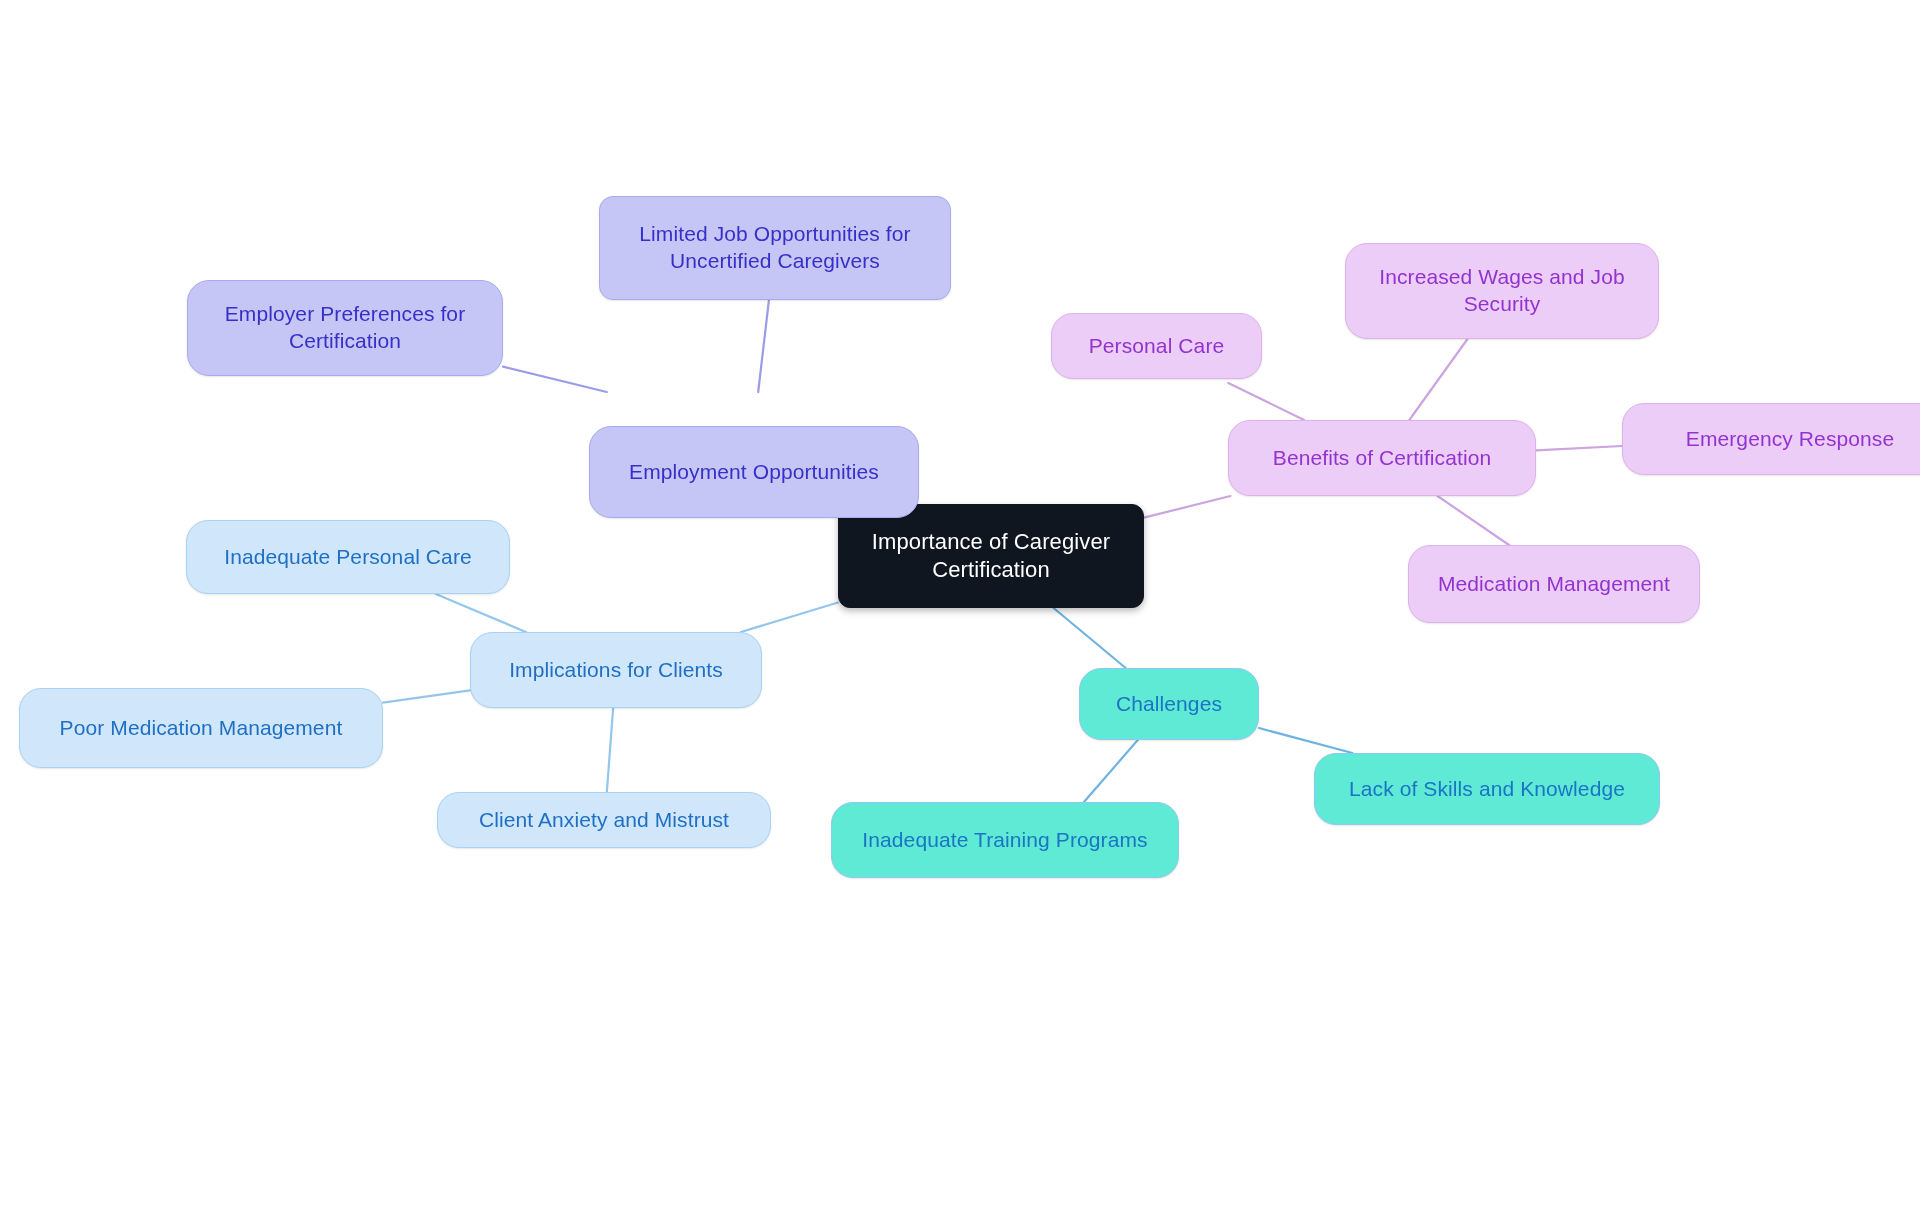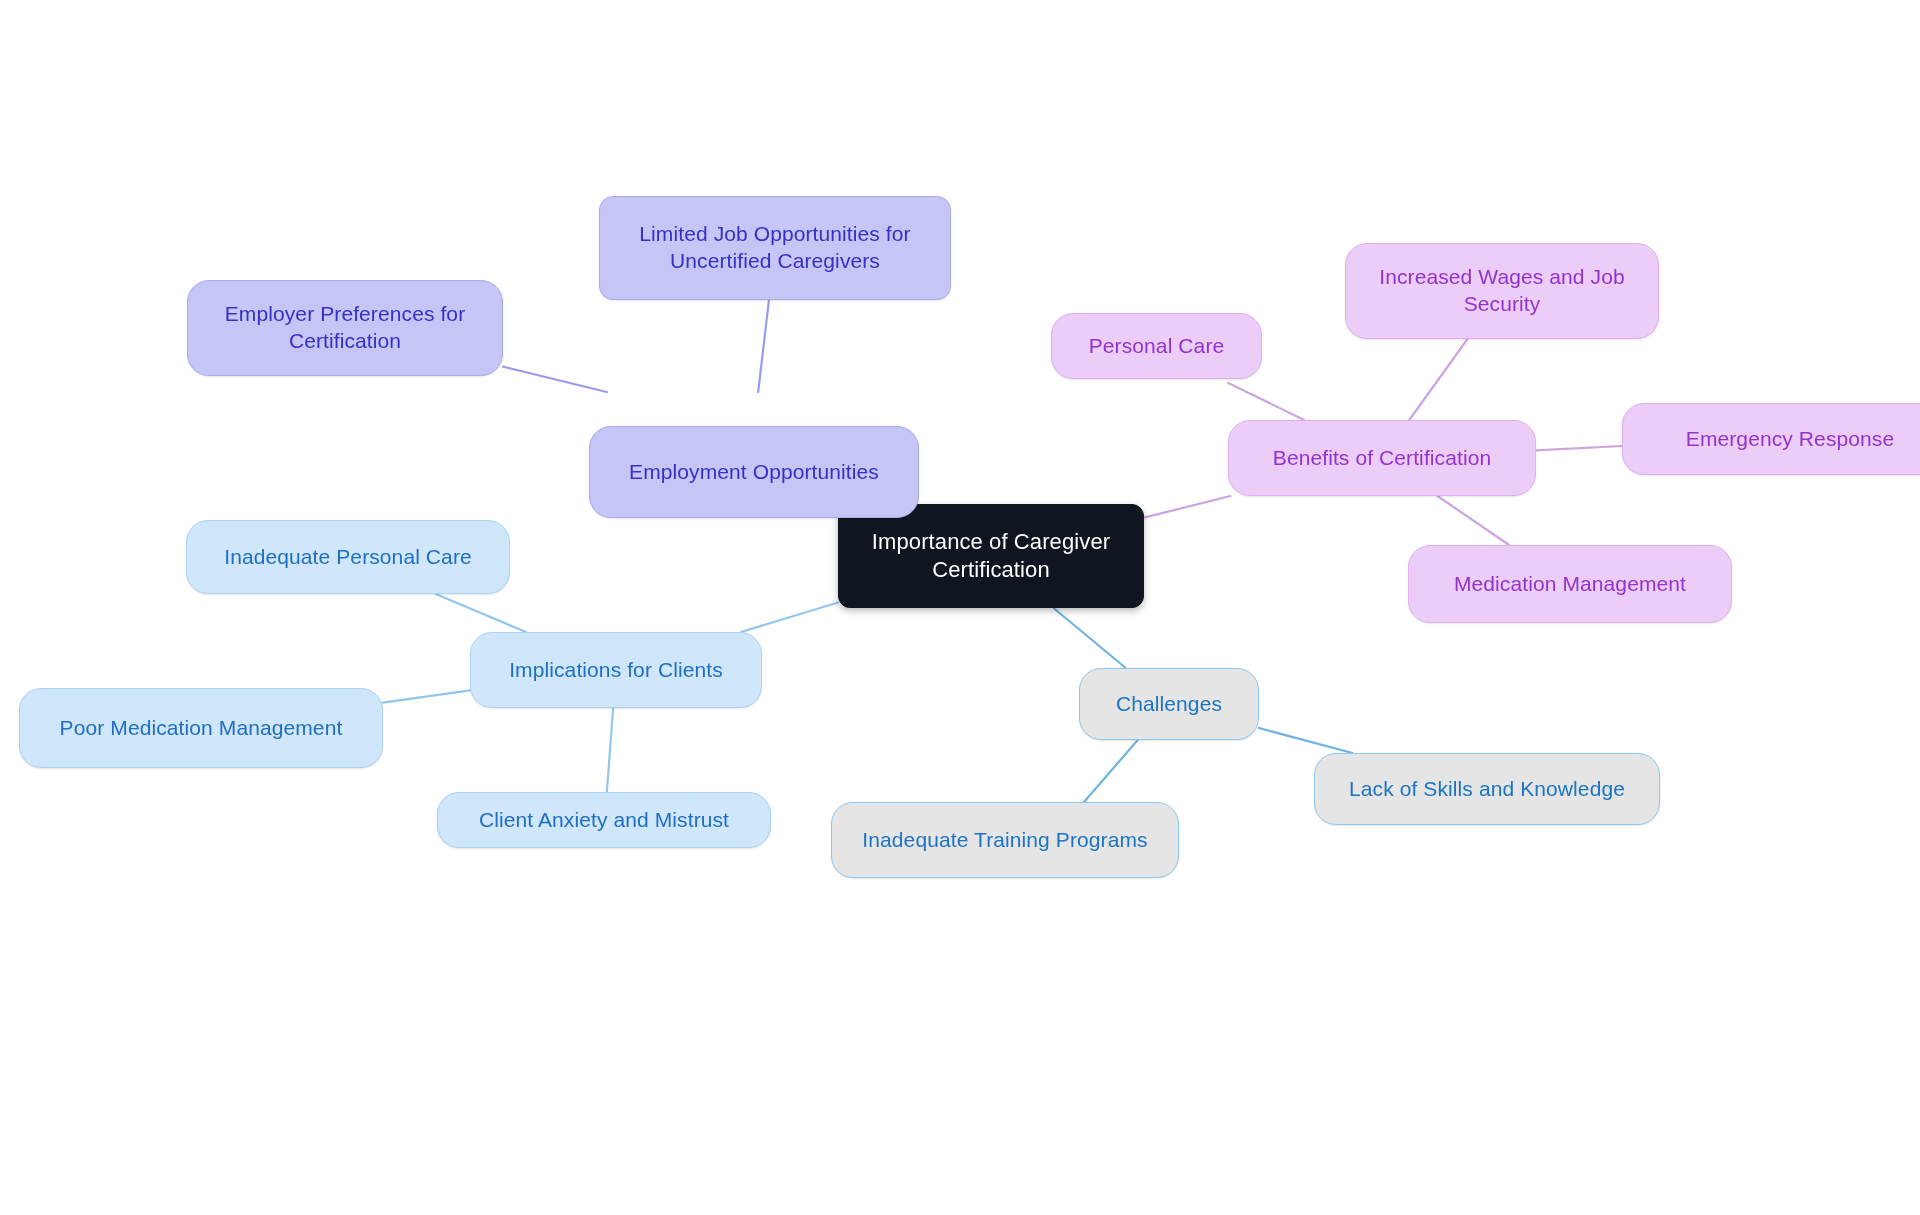--- a/index.html
+++ b/index.html
@@ -67,21 +67,21 @@
     color: #9333cf;
     font-size: 21px;
   }
   .node.skyblue {
     background: #cfe6fb;
     border-color: #a9d2f5;
     color: #1f6fc4;
     font-size: 21px;
   }
   .node.skyblue-deep {
-    background: #e5e5e5;
+    background: #5eead4;
     border-color: #8fc8f2;
     color: #1b74c4;
     font-size: 21px;
   }
 
   
   #logo {
     position: absolute;
     left: 1420px;
     top: 1095px;
@@ -159,21 +159,21 @@
       </div>
       <div class="node violet" style="left: 1051px; top: 313px; width: 211px; height: 66px;">
         <span>Personal Care</span>
       </div>
       <div class="node violet" style="left: 1345px; top: 243px; width: 314px; height: 96px;">
         <span>Increased Wages and Job Security</span>
       </div>
       <div class="node violet" style="left: 1622px; top: 403px; width: 336px; height: 72px;">
         <span>Emergency Response</span>
       </div>
-      <div class="node violet" style="left: 1408px; top: 545px; width: 324px; height: 78px;">
+      <div class="node violet" style="left: 1408px; top: 545px; width: 292px; height: 78px;">
         <span>Medication Management</span>
       </div>
       <div class="node skyblue" style="left: 470px; top: 632px; width: 292px; height: 76px;">
         <span>Implications for Clients</span>
       </div>
       <div class="node skyblue" style="left: 186px; top: 520px; width: 324px; height: 74px;">
         <span>Inadequate Personal Care</span>
       </div>
       <div class="node skyblue" style="left: 19px; top: 688px; width: 364px; height: 80px;">
         <span>Poor Medication Management</span>

